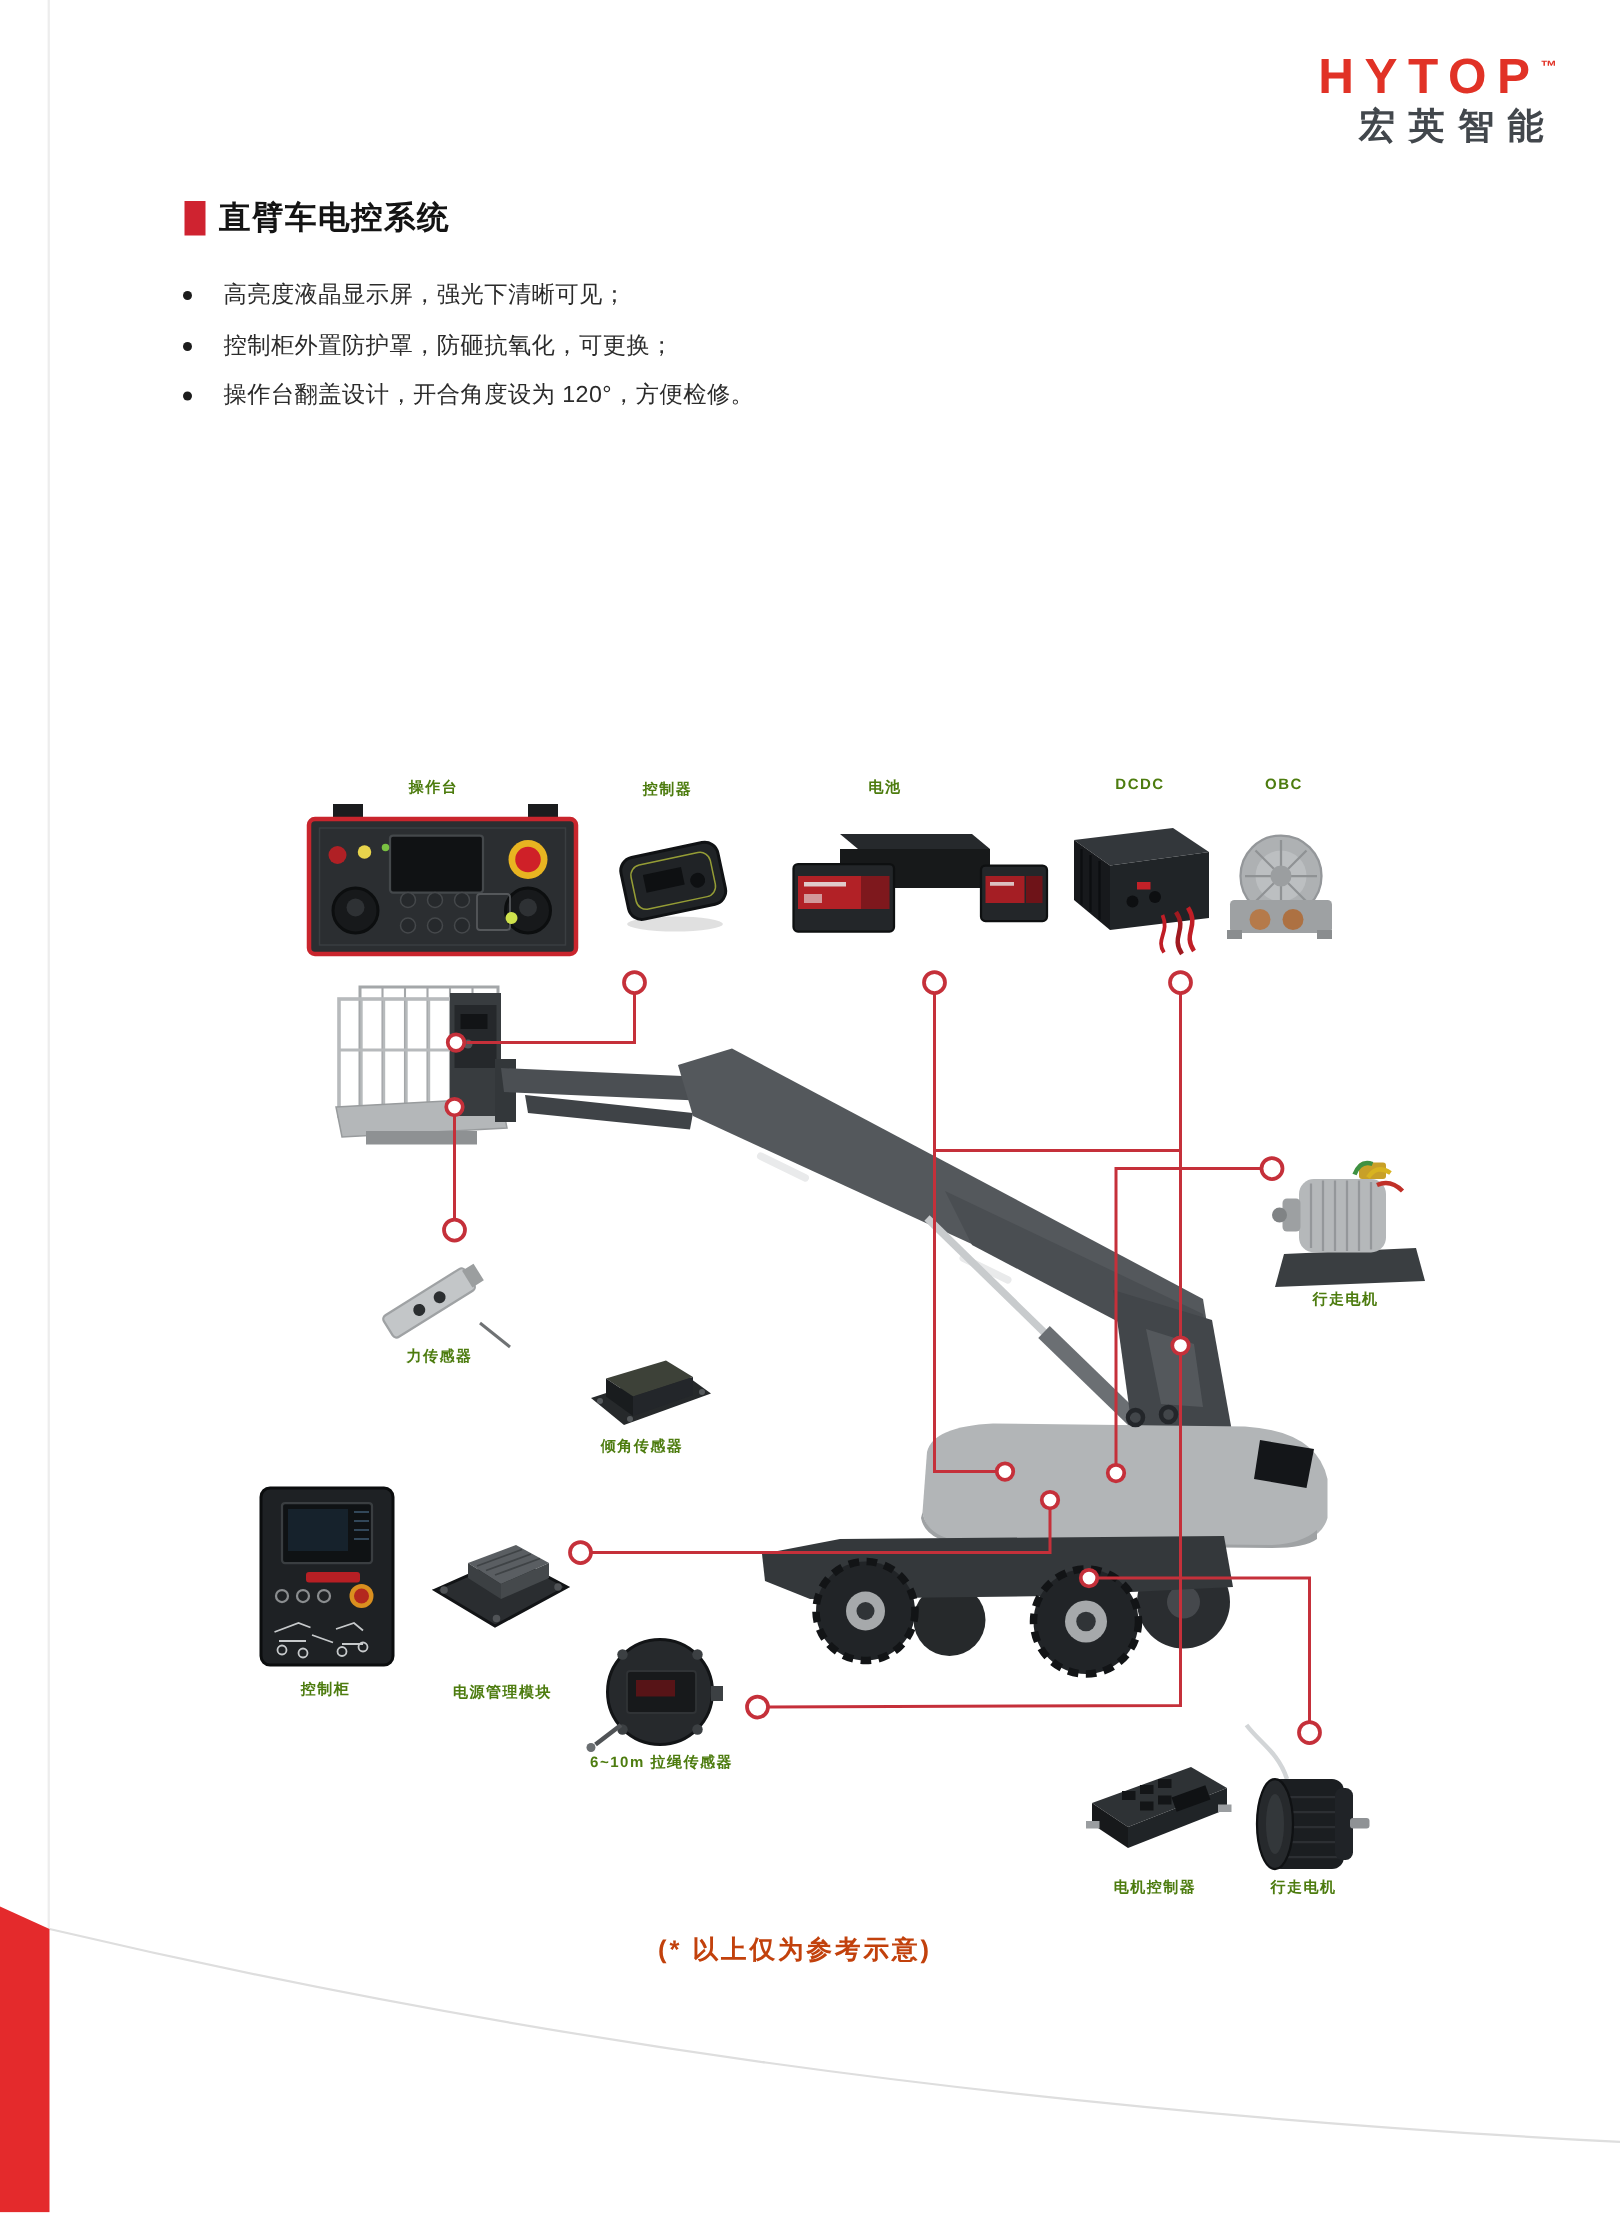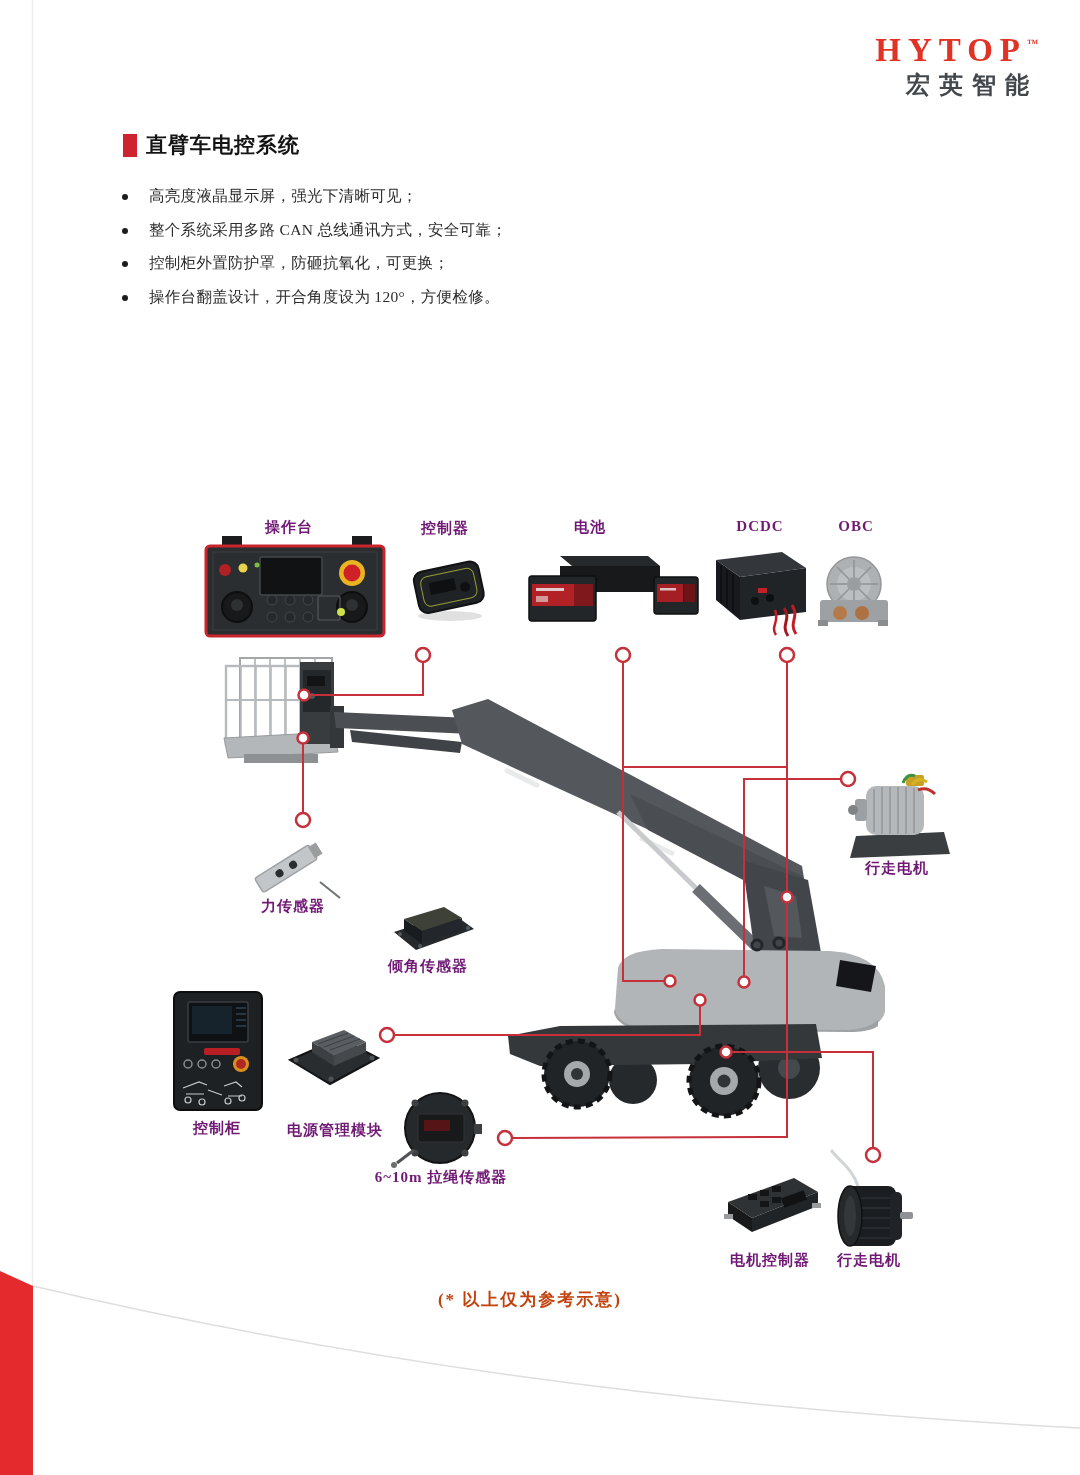--- a/index.html
+++ b/index.html
@@ -1,34 +1,34 @@
 <!DOCTYPE html>
 <html><head>
 <meta charset="utf-8">
 <style>
   html,body{margin:0;padding:0;background:#ffffff;}
   .page{position:relative;width:1080px;height:1475px;background:#fff;overflow:hidden;
-        font-family:Liberation Serif, serif;}
+        font-family:Liberation Sans, sans-serif;}
   .art{position:absolute;left:0;top:0;width:1080px;height:1475px;}
   
   .logo{position:absolute;right:42px;top:34px;text-align:right;line-height:1;}
   .logo .brand{font-size:33px;font-weight:800;letter-spacing:7px;color:#e13226;}
   .logo .tm{font-size:11px;font-weight:700;color:#e13226;vertical-align:14px;letter-spacing:0;}
   .logo .cn{margin-top:6px;font-size:24px;font-weight:700;letter-spacing:9px;color:#42474c;}
   
   .title-row{position:absolute;left:100px;top:131px;display:flex;align-items:center;padding-left:23px;}
   .title-sq{width:14px;height:23px;background:#cf2330;margin-right:9px;}
   .title-txt{font-size:21px;font-weight:700;color:#141414;letter-spacing:1px;}
   
   .features{position:absolute;left:120px;top:186px;margin:0;padding:0;list-style:none;text-align:center;}
   .features li{display:flex;align-items:flex-start;height:33.5px;font-size:15.5px;color:#2b2b2b;letter-spacing:.3px;}
   .features .dot{flex:0 0 auto;width:6px;height:6px;border-radius:50%;background:#1c1c1c;margin:8px 21px 0 2px;}
   
   .lbl{position:absolute;transform:translateX(-50%);white-space:nowrap;
-       font-size:15px;font-weight:600;color:#701a75;letter-spacing:1px;}
+       font-size:10px;font-weight:600;color:#4d7c0f;letter-spacing:1px;}
   .note{position:absolute;left:530px;top:1288px;transform:translateX(-50%);
         font-size:17px;font-weight:600;color:#c2410c;letter-spacing:2px;white-space:nowrap;}
 </style>
 </head>
 <body>
 
 <div class="page">
 
   <svg class="art" viewBox="0 0 1080 1475">
 
@@ -372,24 +372,20 @@
     <span class="title-txt">直臂车电控系统</span>
   </div>
 
   <ul class="features">
     <li>
         <span class="dot"></span>
         <span>高亮度液晶显示屏，强光下清晰可见；</span>
       </li>
     <li>
         <span class="dot"></span>
-        <span>整个系统采用多路 CAN 总线通讯方式，安全可靠；</span>
-      </li>
-    <li>
-        <span class="dot"></span>
         <span>控制柜外置防护罩，防砸抗氧化，可更换；</span>
       </li>
     <li>
         <span class="dot"></span>
         <span>操作台翻盖设计，开合角度设为 120°，方便检修。</span>
       </li>
   </ul>
 
   <div class="lbl" style="left:289px;top:518px">操作台</div>
   <div class="lbl" style="left:445px;top:519px">控制器</div>

